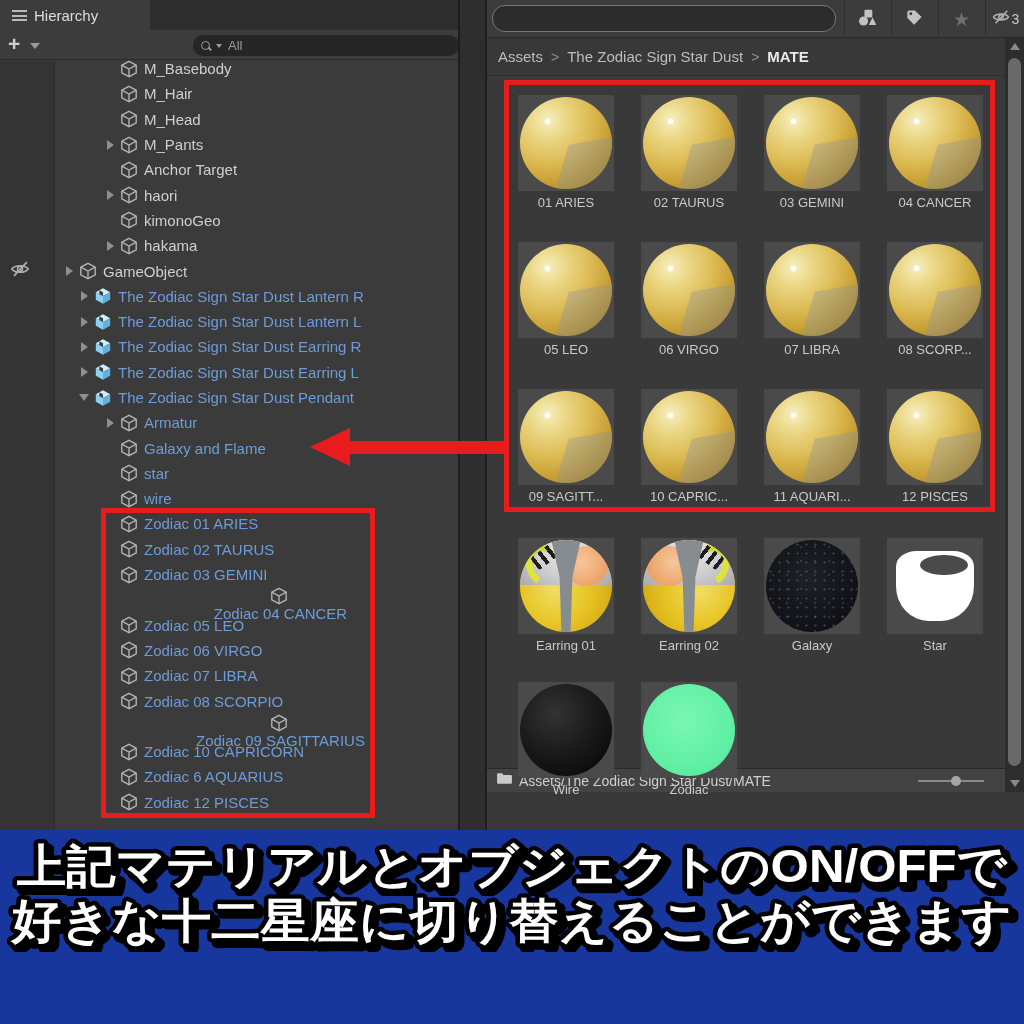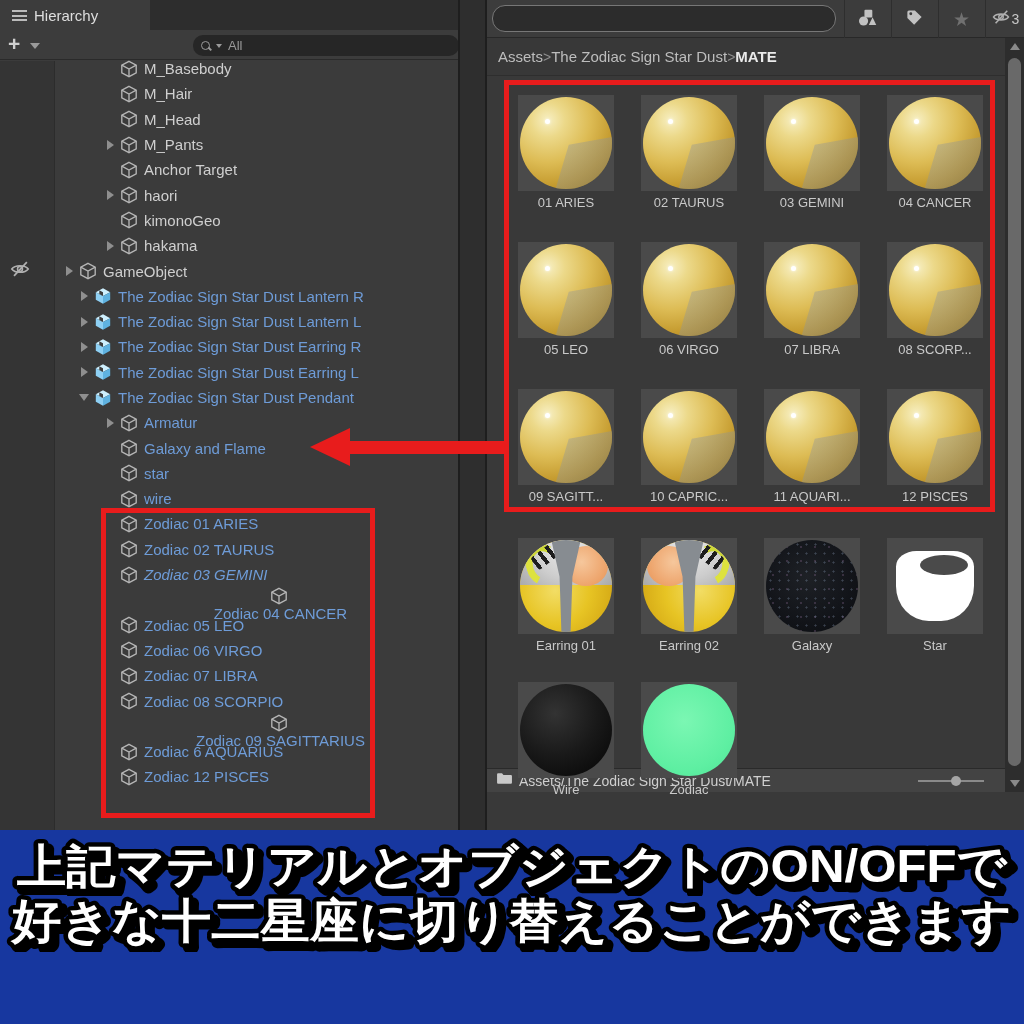--- a/index.html
+++ b/index.html
@@ -37,21 +37,21 @@
   
   .divider { position:absolute; left:458px; top:0; width:29px; height:830px; background:#2e2e2e; border-left:2px solid #1e1e1e; border-right:2px solid #1e1e1e; }
 
   
   .proj { position:absolute; left:487px; top:0; width:537px; height:830px; background:#393939; }
   .ptoolbar { position:absolute; left:0; top:0; width:100%; height:38px; background:#3c3c3c; border-bottom:1px solid #282828; }
   .psearch { position:absolute; left:5px; top:5px; width:344px; height:27px; background:#2c2c2c; border:1px solid #777; border-radius:13px; }
   .pbtn { position:absolute; top:0; height:38px; width:46px; border-left:1px solid #2e2e2e; display:flex; align-items:center; justify-content:center; }
   .pbtn.star-btn { color:#707070; font-size:19px; }
   .hidden-count { color:#c8c8c8; font-size:14px; margin-left:1px; }
-  .crumbbar { position:absolute; left:0; top:38px; width:100%; height:38px; background:#383838; border-bottom:1px solid #2e2e2e; display:flex; align-items:center; padding-left:11px; }
+  .crumbbar { position:absolute; left:0; top:38px; width:100%; height:38px; background:#383838; border-bottom:1px solid #2e2e2e; display:flex; align-items:center; padding-left:11px; gap:8px; }
   .crumb { color:#bdbdbd; font-size:15px; }
   .crumb.last { color:#eaeaea; font-weight:bold; }
   .crumb-sep { color:#8f8f8f; font-size:14px; }
 
   .cell { position:absolute; width:96px; }
   .tile { position:relative; width:96px; height:96px; background:#4a4a4a; }
   .tile-label { position:absolute; top:100px; left:-12px; width:120px; text-align:center; font-size:13px; color:#c9c9c9; white-space:nowrap; overflow:hidden; }
   .sph { position:absolute; left:2px; top:2px; width:92px; height:92px; border-radius:50%; overflow:hidden; }
   .sph.gold { background:radial-gradient(circle at 30% 25%, #f7efc2 0%, #ecd98a 18%, #ddbc55 45%, #c49a2e 70%, #a37c1a 92%, #8f6c12 100%); }
   .sph.gold:before { content:""; position:absolute; left:27%; top:24%; width:5px; height:5px; border-radius:50%; background:#fff; box-shadow:0 0 3px rgba(255,255,255,.9); }
@@ -304,21 +304,21 @@
           <span class="tlabel">Zodiac 01 ARIES</span>
         </div>
         <div class="trow blue" style="padding-left: 48px;">
           <span class="arrow-slot"></span>
           <span class="ticon"><svg viewBox="0 0 16 16" width="18" height="18">
               <path d="M8 1.2 L14.4 4.6 L14.4 11.4 L8 14.8 L1.6 11.4 L1.6 4.6 Z" fill="none" stroke="#b5b5b5" stroke-width="1.2"></path>
               <path d="M1.6 4.6 L8 8 L14.4 4.6 M8 8 L8 14.8" fill="none" stroke="#b5b5b5" stroke-width="1.2"></path>
             </svg></span>
           <span class="tlabel">Zodiac 02 TAURUS</span>
         </div>
-        <div class="trow blue" style="padding-left: 48px; font-style: italic;">
+        <div class="trow blue" style="padding-left: 48px;">
           <span class="arrow-slot"></span>
           <span class="ticon"><svg viewBox="0 0 16 16" width="18" height="18">
               <path d="M8 1.2 L14.4 4.6 L14.4 11.4 L8 14.8 L1.6 11.4 L1.6 4.6 Z" fill="none" stroke="#b5b5b5" stroke-width="1.2"></path>
               <path d="M1.6 4.6 L8 8 L14.4 4.6 M8 8 L8 14.8" fill="none" stroke="#b5b5b5" stroke-width="1.2"></path>
             </svg></span>
           <span class="tlabel">Zodiac 03 GEMINI</span>
         </div>
         <div class="trow blue" style="padding-left: 48px; flex-direction: column;">
           <span class="arrow-slot"></span>
           <span class="ticon"><svg viewBox="0 0 16 16" width="18" height="18">
@@ -359,20 +359,28 @@
             </svg></span>
           <span class="tlabel">Zodiac 08 SCORPIO</span>
         </div>
         <div class="trow blue" style="padding-left: 48px; flex-direction: column;">
           <span class="arrow-slot"></span>
           <span class="ticon"><svg viewBox="0 0 16 16" width="18" height="18">
               <path d="M8 1.2 L14.4 4.6 L14.4 11.4 L8 14.8 L1.6 11.4 L1.6 4.6 Z" fill="none" stroke="#b5b5b5" stroke-width="1.2"></path>
               <path d="M1.6 4.6 L8 8 L14.4 4.6 M8 8 L8 14.8" fill="none" stroke="#b5b5b5" stroke-width="1.2"></path>
             </svg></span>
           <span class="tlabel">Zodiac 09 SAGITTARIUS</span>
+        </div>
+        <div class="trow blue" style="padding-left: 48px;">
+          <span class="arrow-slot"></span>
+          <span class="ticon"><svg viewBox="0 0 16 16" width="18" height="18">
+              <path d="M8 1.2 L14.4 4.6 L14.4 11.4 L8 14.8 L1.6 11.4 L1.6 4.6 Z" fill="none" stroke="#b5b5b5" stroke-width="1.2"></path>
+              <path d="M1.6 4.6 L8 8 L14.4 4.6 M8 8 L8 14.8" fill="none" stroke="#b5b5b5" stroke-width="1.2"></path>
+            </svg></span>
+          <span class="tlabel">Zodiac 10 CAPRICORN</span>
         </div>
         <div class="trow blue" style="padding-left: 48px;">
           <span class="arrow-slot"></span>
           <span class="ticon"><svg viewBox="0 0 16 16" width="18" height="18">
               <path d="M8 1.2 L14.4 4.6 L14.4 11.4 L8 14.8 L1.6 11.4 L1.6 4.6 Z" fill="none" stroke="#b5b5b5" stroke-width="1.2"></path>
               <path d="M1.6 4.6 L8 8 L14.4 4.6 M8 8 L8 14.8" fill="none" stroke="#b5b5b5" stroke-width="1.2"></path>
             </svg></span>
           <span class="tlabel">Zodiac 6 AQUARIUS</span>
         </div>
         <div class="trow blue" style="padding-left: 48px;">

